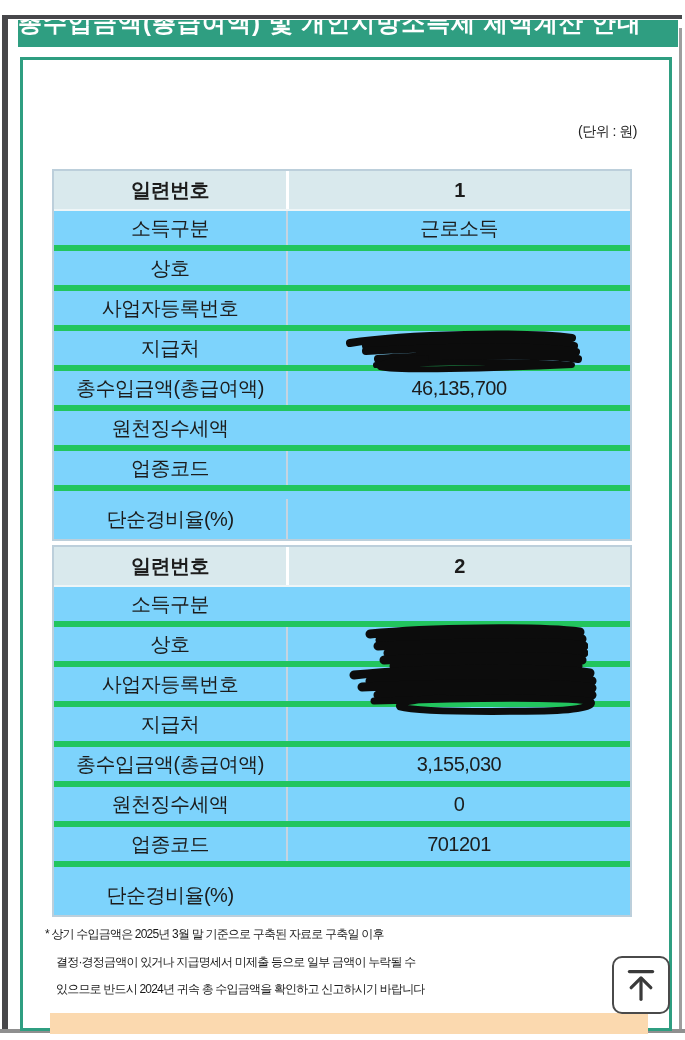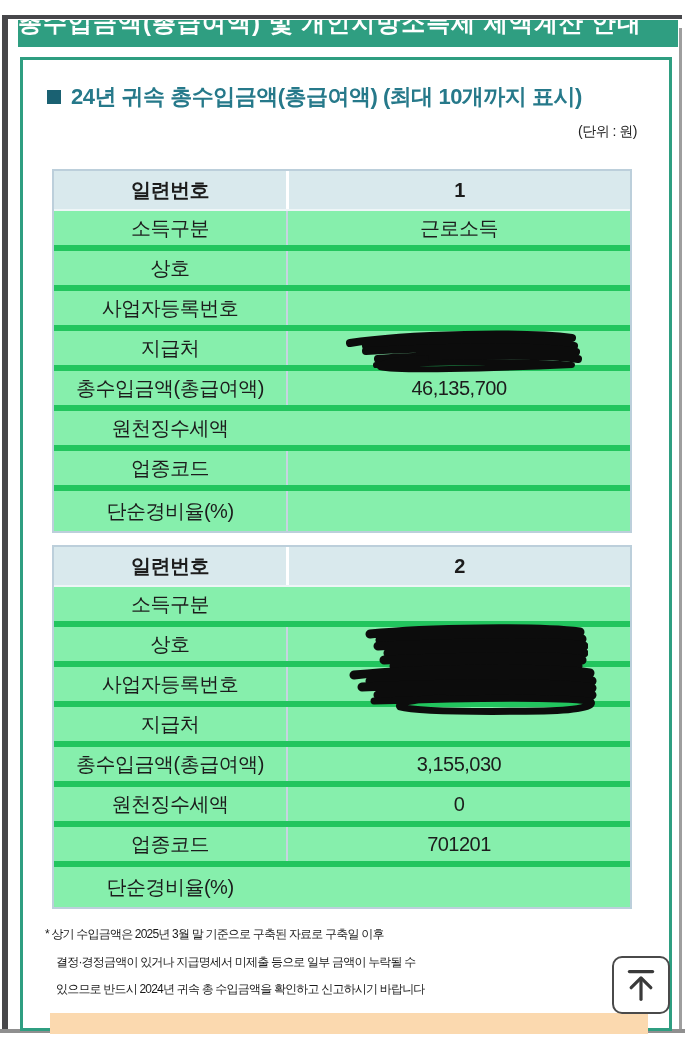--- a/index.html
+++ b/index.html
@@ -42,26 +42,26 @@
   .square-bullet { display:inline-block; width:14px; height:14px; background:#1a6172; }
 
   .unit-label {
     position:absolute; right:32px; top:63px;
     font-size:14px; color:#222222; letter-spacing:-0.5px;
   }
 
   
   .kv-table {
     position:absolute; left:29px; width:580px;
-    border:2px solid #bccfdb; background:#86efac;
+    border:2px solid #bccfdb; background:#7dd3fc;
   }
   .kv-table.t1 { top:109px; }
   .kv-table.t2 { top:485px; }
   .kv-row { display:flex; height:40px; border-bottom:6px solid #22c55e; }
-  .kv-row:last-child { border-bottom:none; }
+  .kv-row:last-child { border-bottom:none;margin-top:8px; }
   .kv-label, .kv-value {
     display:flex; align-items:center; justify-content:center;
     font-size:20px; letter-spacing:-0.5px; position:relative;
   }
   .kv-label { width:232px; }
   .kv-value { flex:1; border-left:2px solid #c6d4e0; }
   .kv-row.header { background:#d9e9ed; border-bottom:2px solid #eef5f7; }
   .kv-row.header .kv-label { font-weight:bold; }
   .kv-row.header .kv-value { border-left:3px solid #ffffff; font-weight:bold; }
 
@@ -101,24 +101,20 @@
 <div class="frame-left"></div>
 <div class="frame-right"></div>
 <div class="frame-bottom"></div>
 
 <div class="banner">
   <span class="banner-text">총수입금액(총급여액) 및 개인지방소득세 세액계산 안내</span>
 </div>
 
 <div class="content-box">
 
-  <div class="section-title">
-    <span class="square-bullet"></span>
-    <span>24년 귀속 총수입금액(총급여액) (최대 10개까지 표시)</span>
-  </div>
 
   <div class="unit-label">(단위 : 원)</div>
 
   <div class="kv-table t1">
     <div class="kv-row header">
       <div class="kv-label">일련번호</div>
       <div class="kv-value">1</div>
     </div>
     <div class="kv-row">
       <div class="kv-label">소득구분</div>

